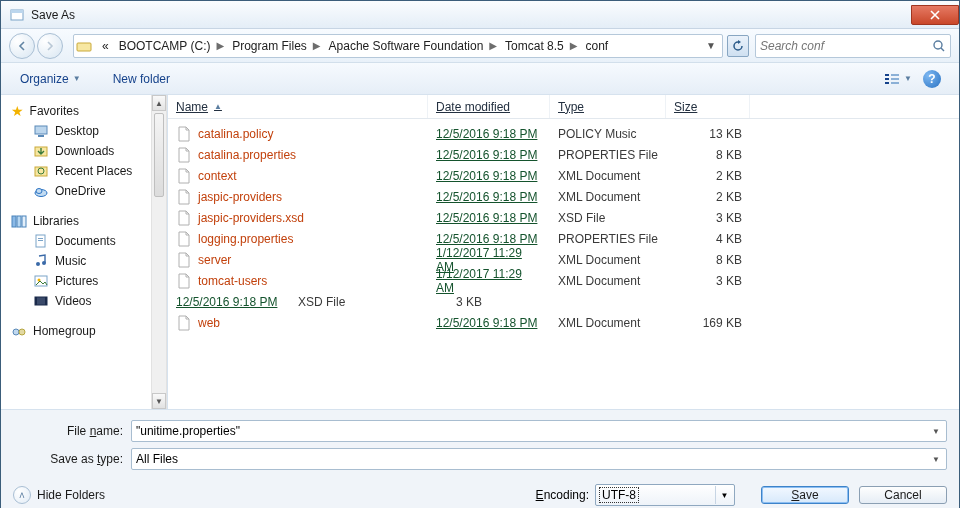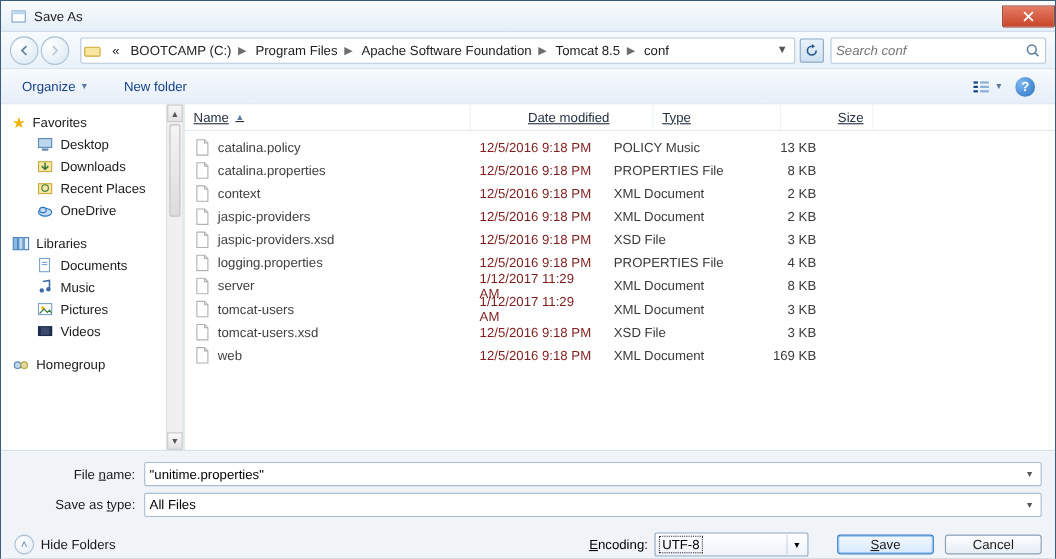--- a/index.html
+++ b/index.html
@@ -36,26 +36,26 @@
 .scroll-up { top:0;} .scroll-down { bottom:0;}
 .scroll-thumb { position:absolute; left:2px; right:2px; top:18px; height:84px; background:linear-gradient(#f4f4f4,#dcdcdc); border:1px solid #bfbfbf; border-radius:2px;}
 .tree-group { margin-bottom: 10px; }
 .tree-head { display:flex; align-items:center; gap:6px; padding:2px 4px; color:#1a1a1a;}
 .tree-star { color:#f2b200; font-size:14px;}
 .tree-item { display:flex; align-items:center; gap:6px; padding:2px 4px 2px 26px; color:#1a1a1a;}
 .tree-item .ti-icon { width:16px; height:16px; display:flex; align-items:center; justify-content:center; font-size:12px;}
 .file-list { flex: 1; background: #fff; overflow: hidden;}
 .fl-header { display:flex; height:24px; align-items:center; border-bottom:1px solid #e2e8ee;}
 .fl-col { padding: 0 8px; color:#233040; display:flex; align-items:center; gap:6px; height:100%; border-right:1px solid #eef2f6;text-decoration:underline;}
-.col-name { width:260px;} .col-date{ width:122px;margin-left:44px;} .col-type{ width:116px;} .col-size{ width:84px; justify-content:flex-end;}
+.col-name { width:260px;} .col-date{ width:122px;} .col-type{ width:116px;} .col-size{ width:84px; }
 .sort-ind { font-size:8px; color:#5a7da0;}
 .fl-rows { padding-top: 4px;}
 .fl-row { display:flex; height:21px; align-items:center;}
-.fl-row .c-name { width:260px; padding-left:8px; display:flex; align-items:center; gap:6px; color:#404040;}
-.fl-row .c-date { width:122px; padding:0 8px; color:#7f1d1d;}
+.fl-row .c-name { width:260px; padding-left:8px; display:flex; align-items:center; gap:6px; color:#c2410c;}
+.fl-row .c-date { width:122px; padding:0 8px; color:#14532d;text-decoration:underline;}
 .fl-row .c-type { width:116px; padding:0 8px; color:#3a3a3a;}
 .fl-row .c-size { width:84px; padding:0 8px; text-align:right; color:#3a3a3a;}
 .file-ico { width:16px; height:16px; display:inline-flex; align-items:center; justify-content:center; color:#7a7a7a;}
 .bottom-panel { border-top:1px solid #d6e2ee; background:#f0f4f9; padding:10px 12px 8px 12px; position:relative;}
 .form-row { display:flex; align-items:center; margin-bottom:6px;}
 .form-label { width:118px; text-align:right; padding-right:8px; color:#1a1a1a;}
 .form-field { flex:1; height:22px; border:1px solid #a8bdd0; background:#fff; border-radius:2px; padding:0 18px 0 4px; display:flex; align-items:center; position:relative;}
 .form-field input { border:none; outline:none; flex:1; font-size:12px;}
 .form-field .dd { position:absolute; right:2px; top:2px; bottom:2px; width:16px; display:flex; align-items:center; justify-content:center; font-size:8px; color:#555;}
 .action-row { display:flex; align-items:center; justify-content:flex-end; margin-top:14px; gap:10px;}
@@ -407,29 +407,20 @@
                   <path d="M9 1 L9 4 L12 4" fill="none" stroke="#b0b0b0"></path>
                 </svg>
               </span>
               <span>tomcat-users</span>
             </div>
             <div class="c-date">1/12/2017 11:29 AM</div>
             <div class="c-type">XML Document</div>
             <div class="c-size">3 KB</div>
           </div>
           <div class="fl-row">
-            <div class="c-name">
-              <span class="file-ico">
-                <svg width="14" height="16">
-                  <path d="M2 1 L9 1 L12 4 L12 15 L2 15 Z" fill="#fff" stroke="#b0b0b0"></path>
-                  <path d="M9 1 L9 4 L12 4" fill="none" stroke="#b0b0b0"></path>
-                </svg>
-              </span>
-              <span>tomcat-users.xsd</span>
-            </div>
             <div class="c-date">12/5/2016 9:18 PM</div>
             <div class="c-type">XSD File</div>
             <div class="c-size">3 KB</div>
           </div>
           <div class="fl-row">
             <div class="c-name">
               <span class="file-ico">
                 <svg width="14" height="16">
                   <path d="M2 1 L9 1 L12 4 L12 15 L2 15 Z" fill="#fff" stroke="#b0b0b0"></path>
                   <path d="M9 1 L9 4 L12 4" fill="none" stroke="#b0b0b0"></path>

